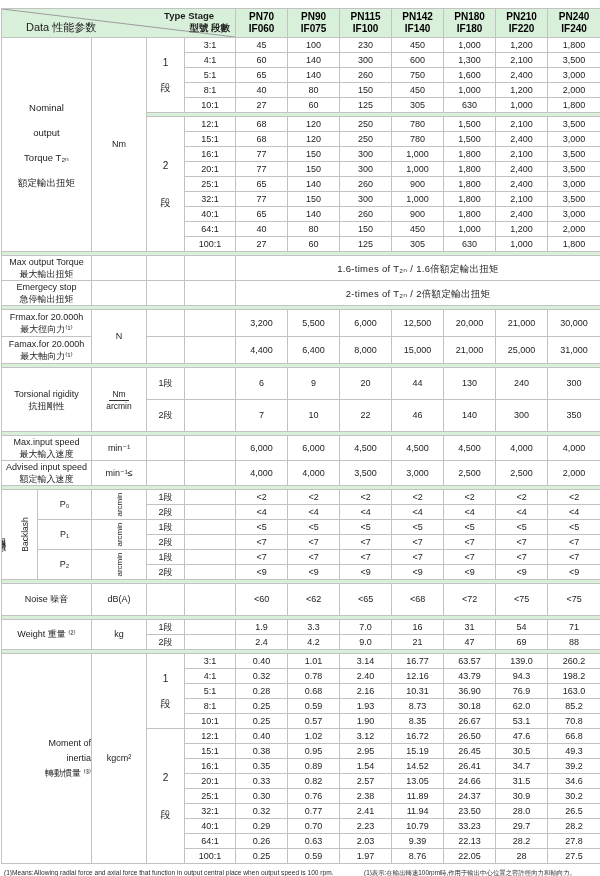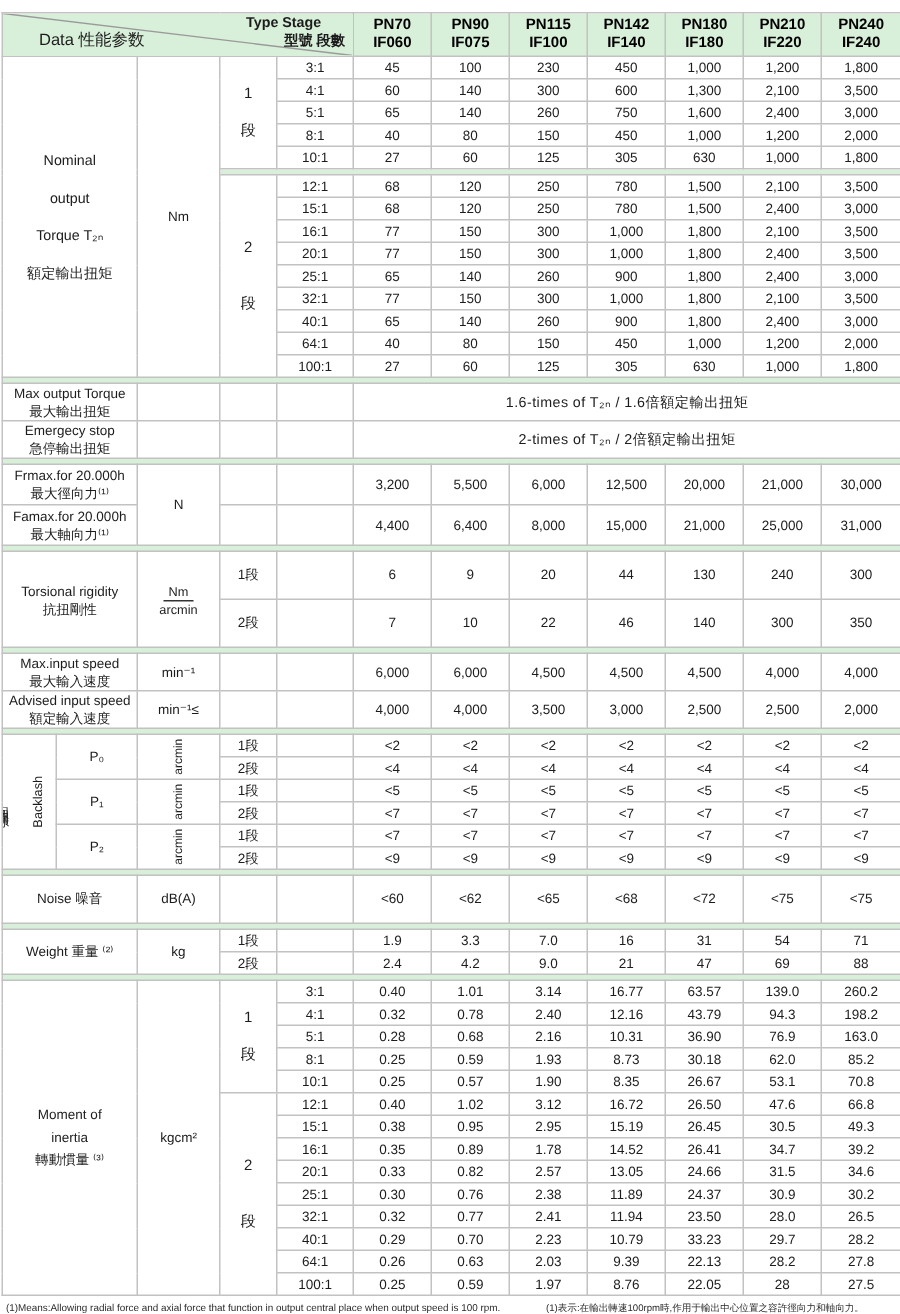--- a/index.html
+++ b/index.html
@@ -20,21 +20,21 @@
   .corner-tr .l1 { padding-right:16px; }
   .corner-bl { position:absolute; left:24px; bottom:4px; font-size:11px; font-weight:normal; }
   tr.rA { height:15px; }
   tr.rB { height:16px; }
   tr.rC { height:27px;margin-left:36px; }
   tr.rD { height:32px; }
   tr.rS { height:4px; }
   td.stripe { background:var(--green); }
   .lblcell div { line-height:12px; }
   .big-label div { line-height:25px; font-size:9.5px; }
-  .inertia-label div { line-height:15px; }
+  .inertia-label div { line-height:15px;text-align:right; }
   .stage-big { font-size:10px; font-weight:normal; }
   .stage-big .cn5 { margin-top:14px; }
   .stage-big .cn9 { margin-top:26px; }
   .frac .num { display:inline-block; border-bottom:1px solid #333; padding:0 3px 1px; font-size:8.5px; line-height:9px; }
   .frac .den { font-size:8.5px; line-height:10px; }
   .rot { display:inline-block; transform:rotate(-90deg); font-size:8px; white-space:nowrap; }
   .side-wrap { display:flex; align-items:center; justify-content:center; gap:1px; }
   .cjkv { writing-mode:vertical-rl; text-orientation:upright; font-size:8.5px; line-height:11px; letter-spacing:2px; }
   .sideen { display:inline-block; transform:rotate(-90deg); font-size:8.5px; white-space:nowrap; }
   .spanval { font-size:9.5px; letter-spacing:0.3px; }
@@ -609,21 +609,21 @@
         <td class="v">2.95</td>
         <td class="v">15.19</td>
         <td class="v">26.45</td>
         <td class="v">30.5</td>
         <td class="v">49.3</td>
       </tr>
   <tr class="rA">
         <td class="ratio">16:1</td>
         <td class="v">0.35</td>
         <td class="v">0.89</td>
-        <td class="v">1.78</td>
+        <td class="v">1.54</td>
         <td class="v">14.52</td>
         <td class="v">26.41</td>
         <td class="v">34.7</td>
         <td class="v">39.2</td>
       </tr>
   <tr class="rA">
         <td class="ratio">20:1</td>
         <td class="v">0.33</td>
         <td class="v">0.82</td>
         <td class="v">2.57</td>

